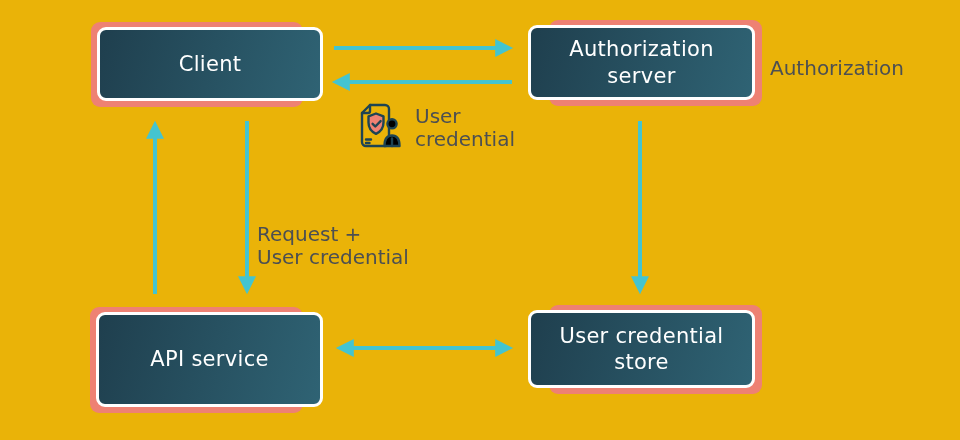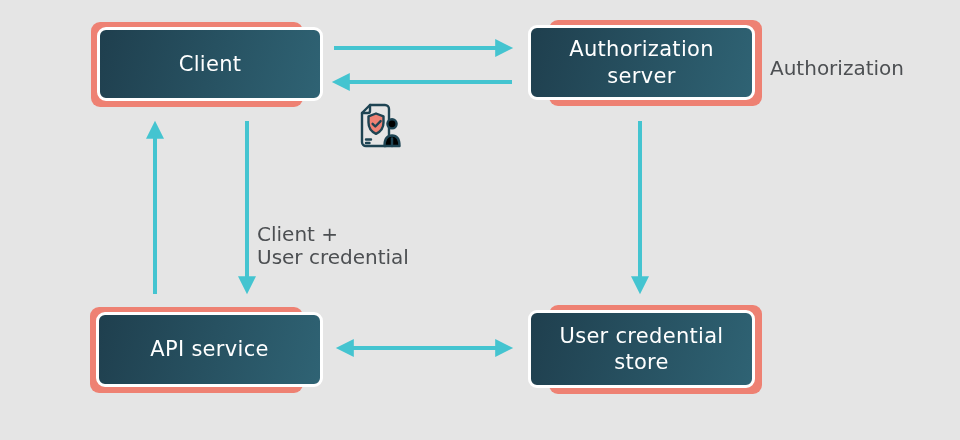--- a/index.html
+++ b/index.html
@@ -1,20 +1,20 @@
 <!DOCTYPE html>
 <html><head>
 <meta charset="utf-8">
 <style>
   html, body { margin: 0; padding: 0; background: #000; }
   .stage {
     position: relative;
     width: 960px;
     height: 440px;
-    background: #e5e5e5;
+    background: #eab308;
     font-family: "DejaVu Sans", "Liberation Sans", sans-serif;
     overflow: hidden;
   }
   .node { position: absolute; }
   .accent {
     position: absolute;
     top: -5px;
     height: calc(100% + 11px);
     width: calc(100% - 14px);
     background: #ee8173;
@@ -81,21 +81,21 @@
   </div>
 
   <div class="node" style="left:528px; top:25px; width:227px; height:75px;">
     <div class="accent accent-right"></div>
     <div class="box">
       <span>Authorization
 server</span>
     </div>
   </div>
 
-  <div class="node" style="left:96px; top:312px; width:227px; height:75px;">
+  <div class="node" style="left:96px; top:312px; width:227px; height:95px;">
     <div class="accent accent-left"></div>
     <div class="box">
       <span>API service</span>
     </div>
   </div>
 
   <div class="node" style="left:528px; top:310px; width:227px; height:78px;">
     <div class="accent accent-right"></div>
     <div class="box">
       <span>User credential
@@ -109,20 +109,22 @@
       <path d="M15 3 v6 a2 2 0 0 1 -2 2 H7"></path>
       <path d="M11 37.5 h5 M11 41 h3.5"></path>
       <path fill="#ee8173" d="M21 11.5 l7.5 2.8 v6.2 c0 5.8 -3.2 9.3 -7.5 11.3 c-4.3 -2 -7.5 -5.5 -7.5 -11.3 v-6.2 Z"></path>
       <path d="M17.6 21.8 l2.7 2.7 l5.3 -5.4"></path>
       <path fill="#000000" d="M29.5 44 c0 -7.5 3.2 -10.5 7.5 -10.5 s7.5 3 7.5 10.5 Z"></path>
       <path d="M37 36.5 v7.5"></path>
       <circle fill="#000000" cx="37" cy="21.8" r="4.6"></circle>
     </g>
   </svg>
 
+  <div class="glabel" style="left:415px; top:105px;">User
+credential</div>
 
-  <div class="glabel" style="left:257px; top:223px;">Client +
+  <div class="glabel" style="left:257px; top:223px;">Request +
 User credential</div>
 
   <div class="glabel" style="left:770px; top:57px;">Authorization</div>
 
 
 </div>
 
 </body></html>

